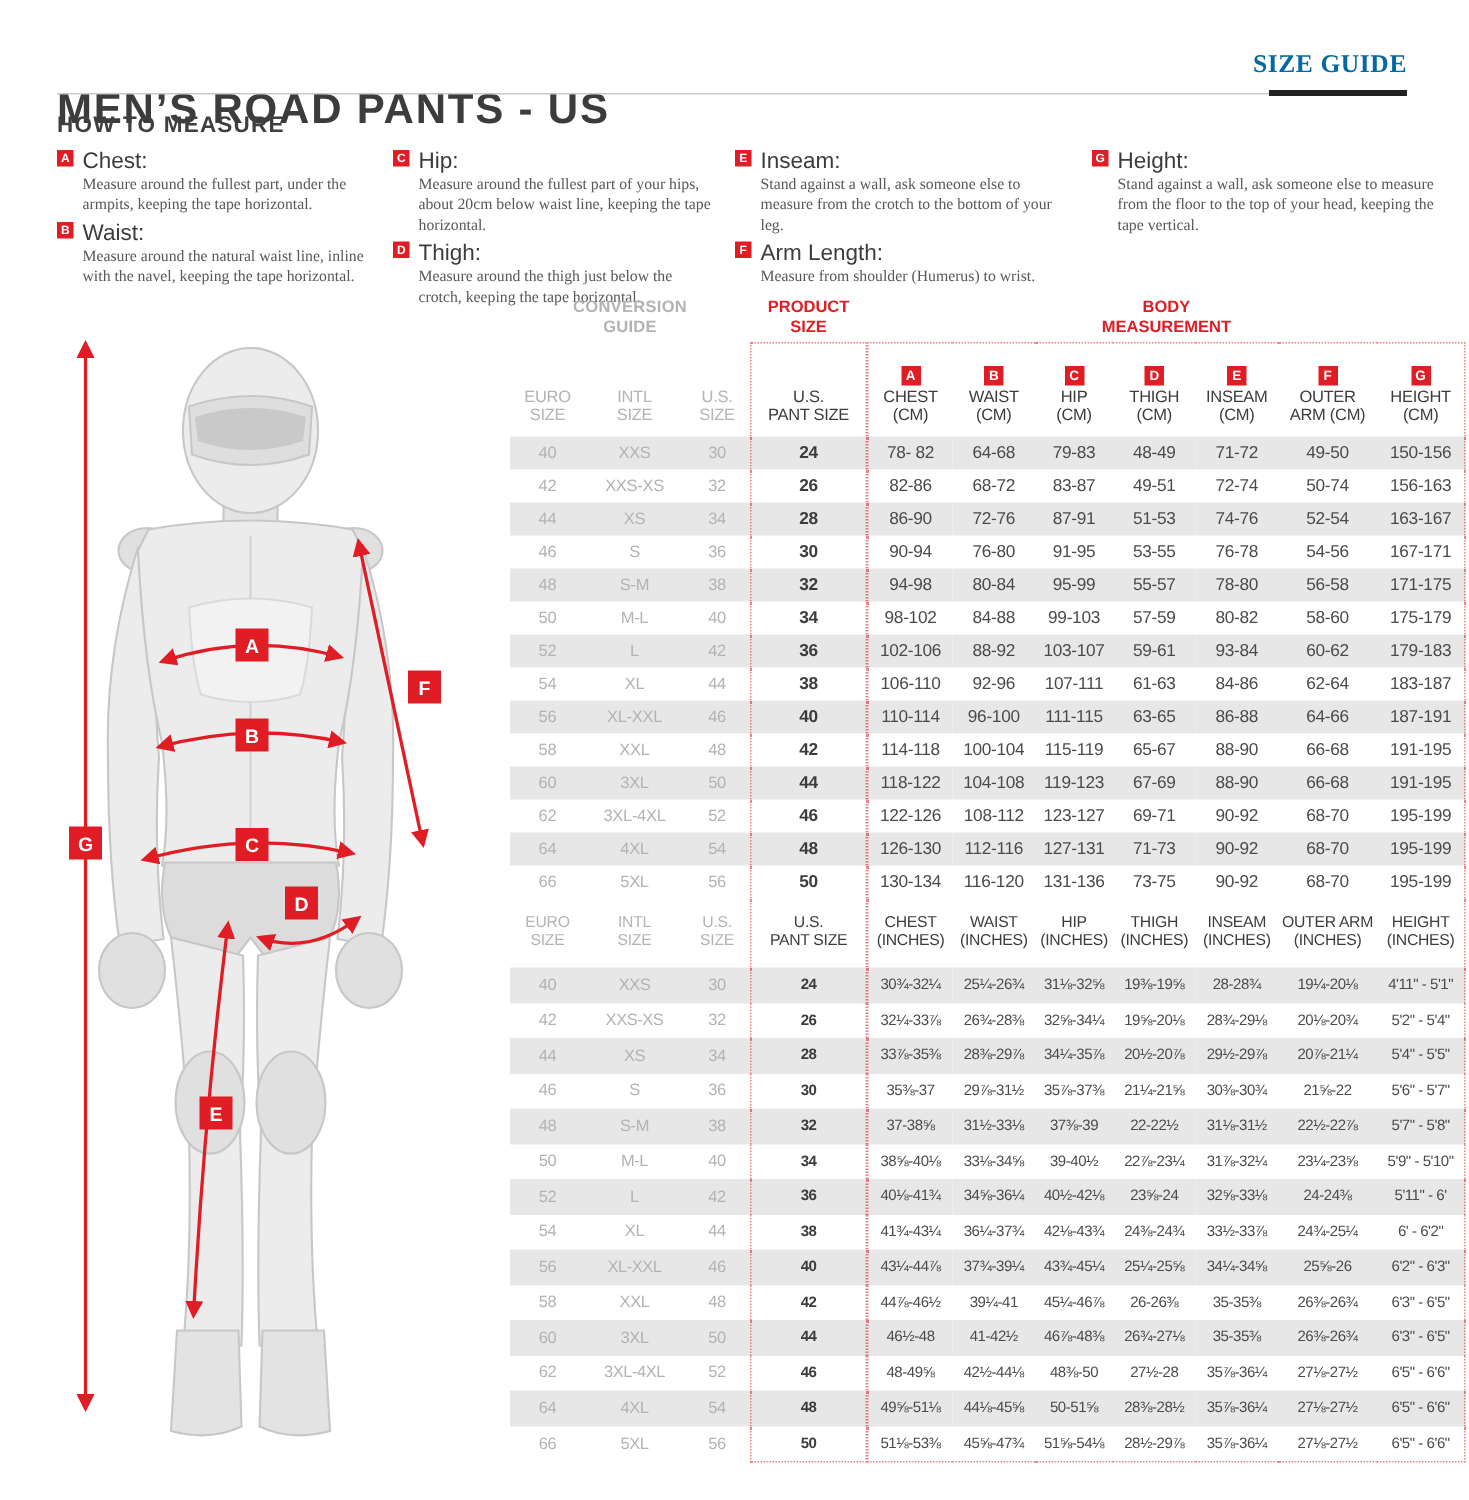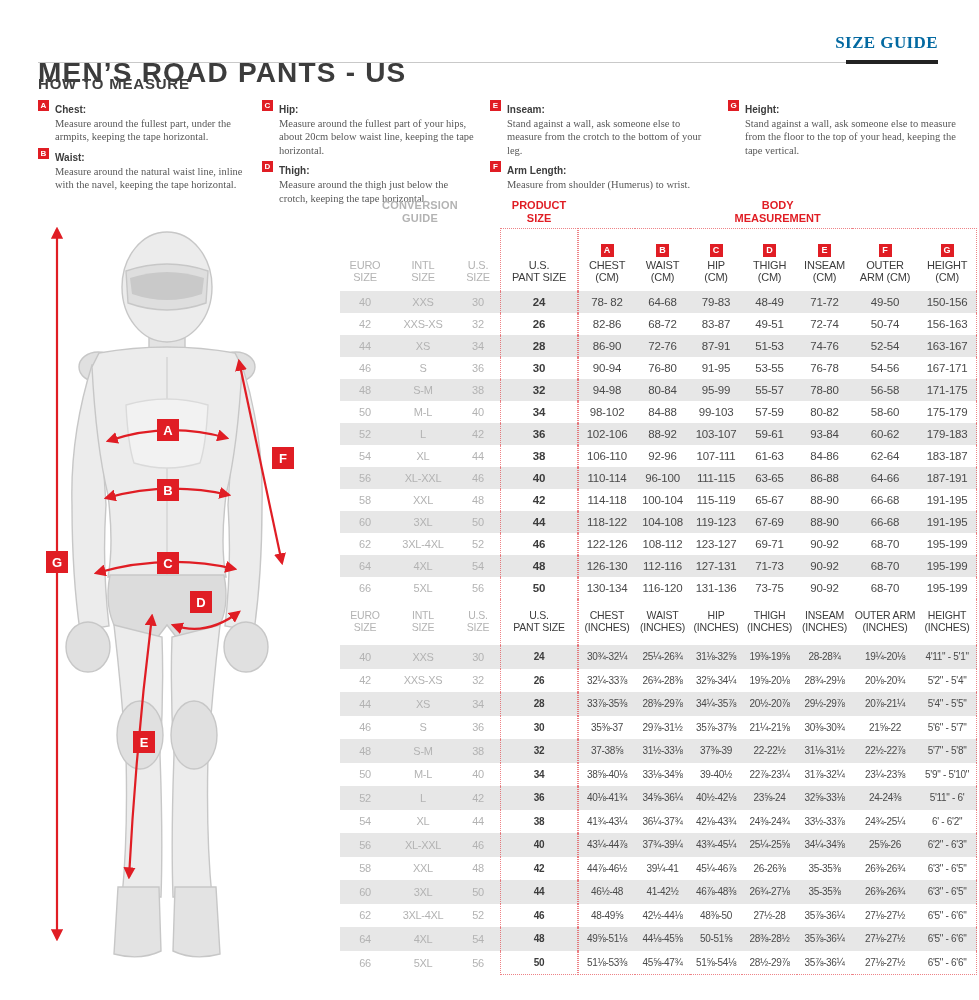--- a/index.html
+++ b/index.html
@@ -13,21 +13,21 @@
   .divider{position:absolute;left:38px;right:41px;top:62px;height:1px;background:#c9c9c9;}
   .divider-accent{position:absolute;right:41px;top:60px;width:92px;height:4px;background:#222;}
   .howto{position:absolute;left:38px;top:75px;font-size:15px;font-weight:bold;letter-spacing:.8px;}
   .instructions{position:absolute;left:38px;top:99px;width:934px;display:flex;}
   .instr-col{box-sizing:border-box;padding-right:14px;}
   .instr-col.c0{width:224px;}.instr-col.c1{width:228px;}.instr-col.c2{width:238px;}.instr-col.c3{width:244px;}
   .instr-item{position:relative;padding-left:17px;margin-bottom:3px;}
   .badge{display:inline-block;width:11px;height:11px;background:#e01d24;color:#fff;
          font-size:8px;font-weight:bold;text-align:center;line-height:11px;}
   .instr-item > .badge{position:absolute;left:0;top:1px;}
-  .instr-name{font-weight:bold;font-size:10px;color:#3c3c3c;}
+  .instr-name{font-weight:normal;font-size:15px;color:#3c3c3c;}
   .instr-text{font-size:10.5px;color:#585858;line-height:1.28;font-family:Liberation Serif, serif;}
   .figure{position:absolute;left:30px;top:195px;width:310px;height:780px;}
   .table-wrap{position:absolute;left:340px;top:195px;width:637px;}
   table{border-collapse:separate;border-spacing:0;table-layout:fixed;width:637px;}
   td{padding:0;text-align:center;vertical-align:middle;}
   .tr-group td{font-size:11px;font-weight:bold;height:33px;line-height:1.15;
                white-space:pre-line;vertical-align:middle;}
   .g-conv{color:#b3b3b3;letter-spacing:.2px;margin-top:48px;}
   .g-prod,.g-body{color:#e01d24;}
   .tr-cmhead td{height:55px;vertical-align:bottom;padding-bottom:7px;}

